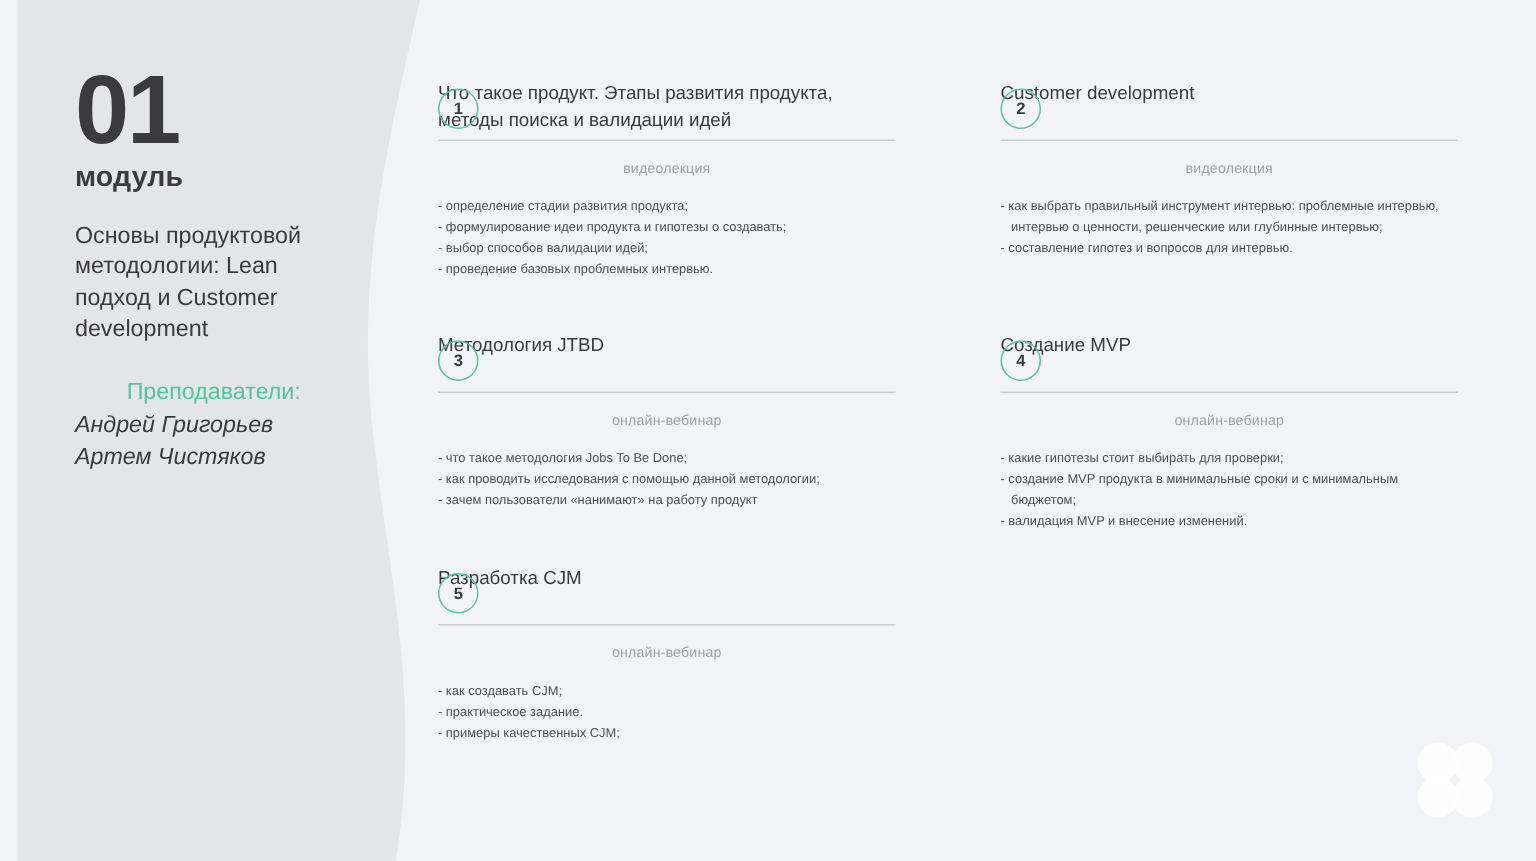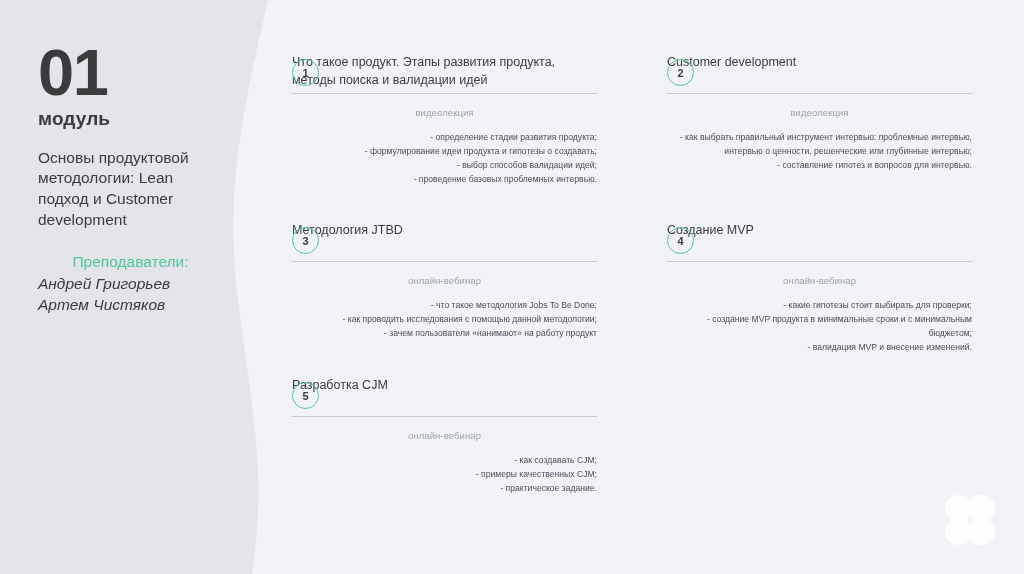--- a/index.html
+++ b/index.html
@@ -20,21 +20,21 @@
     position: relative;
     width: 1024px;
     height: 574px;
     background: #f2f3f6;
     overflow: hidden;
   }
 
   
   .left-panel {
     position: absolute;
-    left: 0;
+    left: 12px;
     top: 0;
     width: 300px;
     height: 574px;
     overflow: hidden;
   }
   .left-panel .curve-svg {
     position: absolute;
     left: 0;
     top: 0;
     width: 300px;
@@ -157,21 +157,20 @@
     margin: 13px 0 0 0;
     padding: 0;
   }
   .item-list li {
     font-size: 8.6px;
     line-height: 1.62;
     color: #4b4e55;
     padding-left: 7px;
     text-indent: -7px;
     margin: 0;
-    text-align: right;
   }
 
   
   .clover {
     position: absolute;
     right: 29px;
     bottom: 29px;
     width: 50px;
     height: 50px;
     z-index: 1;
@@ -273,22 +272,22 @@
 
     <div class="item col-left row-3">
       <div class="badge">5</div>
       <div class="item-body">
         <div class="item-head">
           <p class="item-title">Разработка CJM</p>
         </div>
         <p class="item-format">онлайн-вебинар</p>
         <ul class="item-list">
           <li>- как создавать CJM;</li>
+          <li>- практическое задание.</li>
           <li>- примеры качественных CJM;</li>
-          <li>- практическое задание.</li>
         </ul>
       </div>
     </div>
 
   </div>
 
   <div class="clover">
     <span class="p-tl"></span>
     <span class="p-tr"></span>
     <span class="p-bl"></span>

